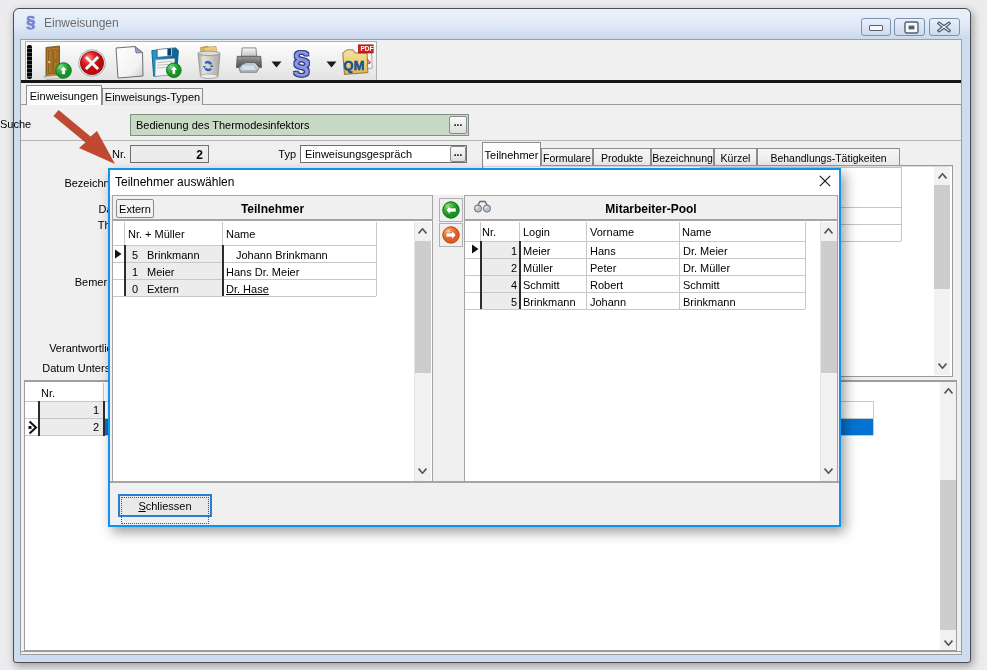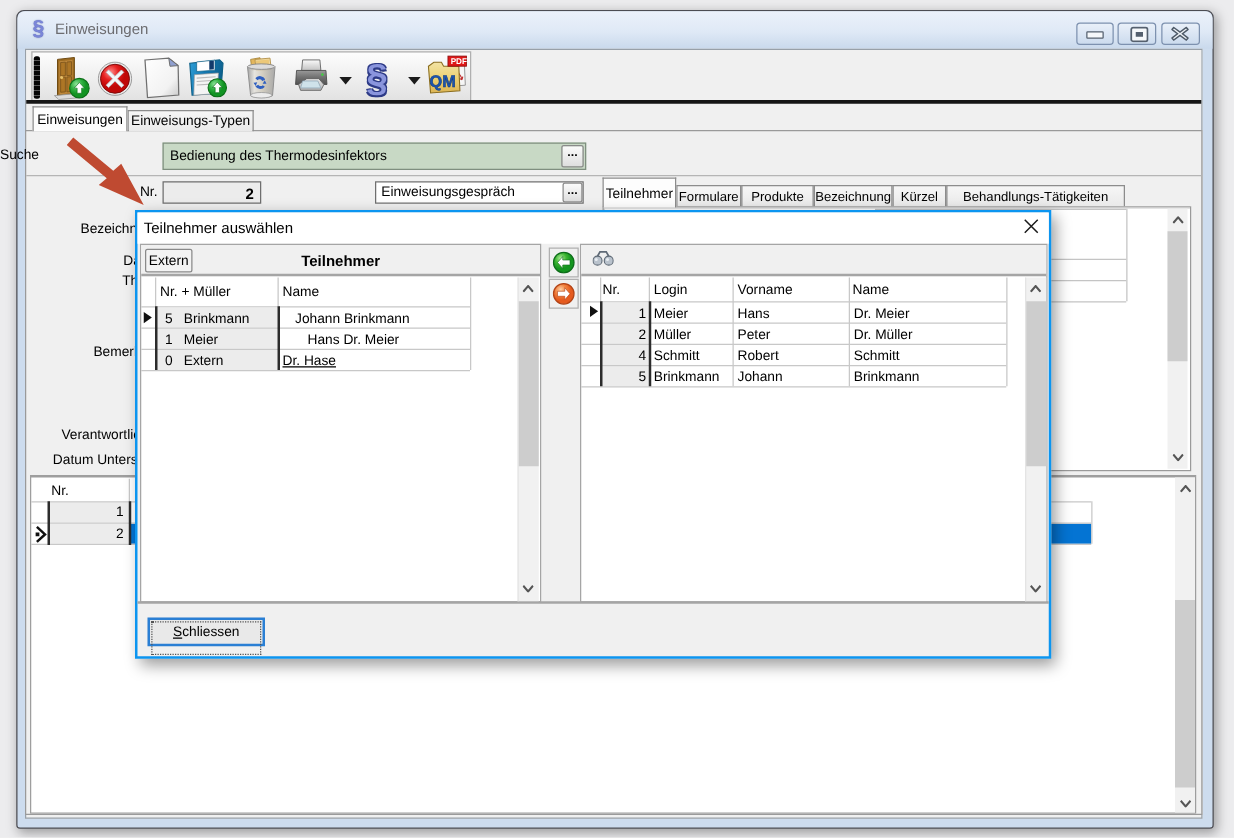--- a/index.html
+++ b/index.html
@@ -195,20 +195,21 @@
 
   <div class="abs t11" style="left:0px; top:118px; width:127px; text-align:left;">Suche</div>
   <div class="abs" style="left:130px; top:114px; width:339px; height:22px; background:#c8d9c5; border:1px solid #7f8f7f;"></div>
   <div class="abs t11" style="left:136px; top:119px;">Bedienung des Thermodesinfektors</div>
   <div class="abs" style="left:449px; top:116px; width:18px; height:18px; background:linear-gradient(#fbfbfb,#dedede); border:1px solid #8a8a8a; border-radius:2px; font-size:10px; font-weight:bold; text-align:center; line-height:12px;">...</div>
   <div class="abs" style="left:21px; top:140px; width:940px; height:1px; background:#b5b5b5;"></div>
 
   <div class="abs t11" style="left:0px; top:148px; width:126px; text-align:right;">Nr.</div>
   <div class="abs" style="left:130px; top:145px; width:79px; height:18px; background:#ececec; border:1px solid #6f6f6f;"></div>
   <div class="abs" style="left:130px; top:148px; width:73px; text-align:right; font-size:12px; font-weight:bold;">2</div>
+  <div class="abs t11" style="left:0px; top:148px; width:296px; text-align:right;">Typ</div>
   <div class="abs" style="left:300px; top:145px; width:167px; height:18px; background:#fff; border:1px solid #6f6f6f;"></div>
   <div class="abs t11" style="left:305px; top:148px;">Einweisungsgespräch</div>
   <div class="abs" style="left:450px; top:146px; width:16px; height:16px; background:linear-gradient(#fbfbfb,#dedede); border:1px solid #8a8a8a; border-radius:2px; font-size:10px; font-weight:bold; text-align:center; line-height:11px;">...</div>
 
   <div class="abs tab" style="left:482px; top:142px; width:59px; height:24px; background:#fdfdfd; z-index:3; padding-top:6px;">Teilnehmer</div>
   <div class="abs tab" style="left:541px; top:148px; width:52px; height:18px; background:linear-gradient(#f6f6f6,#e9e9e9); padding-top:3px; font-size:10.5px;">Formulare</div>
   <div class="abs tab" style="left:593px; top:148px; width:58px; height:18px; background:linear-gradient(#f6f6f6,#e9e9e9); padding-top:3px; font-size:10.5px;">Produkte</div>
   <div class="abs tab" style="left:651px; top:148px; width:63px; height:18px; background:linear-gradient(#f6f6f6,#e9e9e9); padding-top:3px; font-size:10.5px;">Bezeichnung</div>
   <div class="abs tab" style="left:714px; top:148px; width:43px; height:18px; background:linear-gradient(#f6f6f6,#e9e9e9); padding-top:3px; font-size:10.5px;">Kürzel</div>
   <div class="abs tab" style="left:757px; top:148px; width:143px; height:18px; background:linear-gradient(#f6f6f6,#e9e9e9); padding-top:3px; font-size:10.5px;">Behandlungs-Tätigkeiten</div>
@@ -292,21 +293,21 @@
   <div class="abs gline" style="left:113px; top:262px; width:263px; height:1px; z-index:6;"></div>
   <div class="abs gline" style="left:113px; top:279px; width:263px; height:1px; z-index:6;"></div>
   <div class="abs gline" style="left:113px; top:296px; width:263px; height:1px; z-index:6;"></div>
   <div class="abs dline" style="left:124px; top:245px; width:2px; height:51px; z-index:6;"></div>
   <div class="abs dline" style="left:222px; top:245px; width:2px; height:51px; z-index:6;"></div>
   <div class="abs t11" style="left:132px; top:249px; z-index:6;">5</div>
     <div class="abs t11" style="left:147px; top:249px; z-index:6;">Brinkmann</div>
     <div class="abs t11" style="left:236px; top:249px; z-index:6;">Johann Brinkmann</div>
   <div class="abs t11" style="left:132px; top:266px; z-index:6;">1</div>
     <div class="abs t11" style="left:147px; top:266px; z-index:6;">Meier</div>
-    <div class="abs t11" style="left:226px; top:266px; z-index:6;margin-left:20px;">Hans Dr. Meier</div>
+    <div class="abs t11" style="left:226px; top:266px; z-index:6;">Hans Dr. Meier</div>
   <div class="abs t11" style="left:132px; top:283px; z-index:6;">0</div>
     <div class="abs t11" style="left:147px; top:283px; z-index:6;">Extern</div>
     <div class="abs t11" style="left:226px; top:283px; z-index:6;text-decoration:underline;">Dr. Hase</div>
   <svg class="abs" style="left:114px; top:249px; z-index:6;" width="8" height="10" viewBox="0 0 8 10">
       <path d="M1 0.5 L7.5 5 L1 9.5 Z" fill="#111"></path>
     </svg>
 
   <div class="abs sb" style="left:414px; top:222px; width:17px; height:259px; z-index:6; border-left:1px solid #e4e4e4;"></div>
   <svg class="abs" style="left:418px; top:228px; z-index:6;" width="9" height="6" viewBox="0 0 9 6">
       <path d="M0.6 5.4 L4.5 0.8 L8.4 5.4" fill="none" stroke="#555" stroke-width="1.6"></path>
@@ -343,20 +344,21 @@
 
   <div class="abs panel" style="left:464px; top:195px; width:374px; height:287px; z-index:5;"></div>
   <div class="abs" style="left:465px; top:196px; width:372px; height:25px; background:#f0f0f0; border-bottom:2px solid #a5a5a5; z-index:5;"></div>
   <svg class="abs" style="left:474px; top:200px; z-index:6;" width="17" height="13" viewBox="0 0 17 13">
     <circle cx="4" cy="8.5" r="3.6" fill="#b9c2cc" stroke="#5f6a76" stroke-width="0.9"></circle>
     <circle cx="13" cy="8.5" r="3.6" fill="#b9c2cc" stroke="#5f6a76" stroke-width="0.9"></circle>
     <path d="M4 5 L6 1.5 L11 1.5 L13 5" fill="none" stroke="#5f6a76" stroke-width="1.4"></path>
     <circle cx="3" cy="7.5" r="1.2" fill="#e8edf2"></circle>
       <circle cx="12" cy="7.5" r="1.2" fill="#e8edf2"></circle>
   </svg>
+  <div class="abs" style="left:465px; top:202px; width:372px; text-align:center; font-size:12px; font-weight:bold; z-index:6;">Mitarbeiter-Pool</div>
 
   <div class="abs t11" style="left:482px; top:226px; z-index:6;">Nr.</div>
   <div class="abs t11" style="left:523px; top:226px; z-index:6;">Login</div>
   <div class="abs t11" style="left:590px; top:226px; z-index:6;">Vorname</div>
   <div class="abs t11" style="left:682px; top:226px; z-index:6;">Name</div>
   <div class="abs gline" style="left:480px; top:222px; width:1px; height:19px; z-index:6;"></div>
   <div class="abs gline" style="left:519px; top:222px; width:1px; height:19px; z-index:6;"></div>
   <div class="abs gline" style="left:586px; top:222px; width:1px; height:87px; z-index:6;"></div>
   <div class="abs gline" style="left:679px; top:222px; width:1px; height:87px; z-index:6;"></div>
   <div class="abs gline" style="left:805px; top:222px; width:1px; height:87px; z-index:6;"></div>

